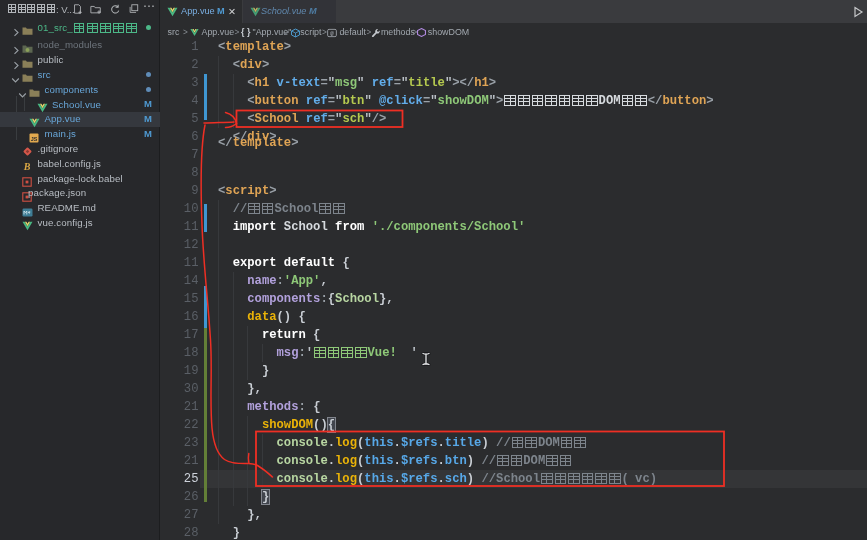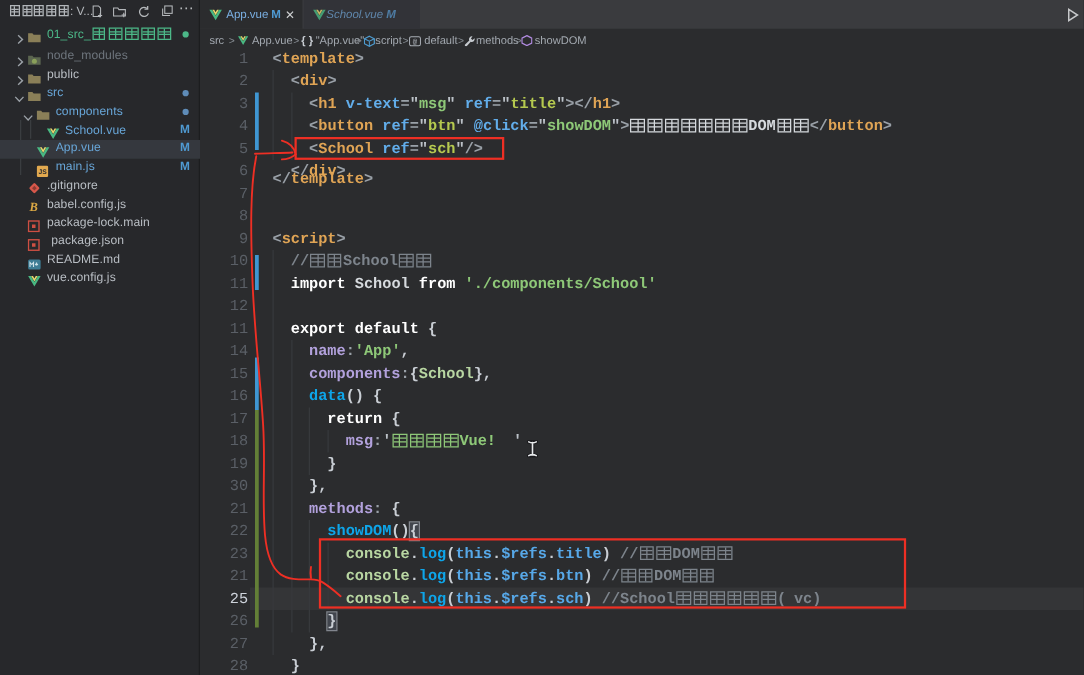--- a/index.html
+++ b/index.html
@@ -30,21 +30,21 @@
 #bc {position:absolute;left:0;top:26.5px;height:13px;color:#a2a8af;font-size:8.9px;white-space:nowrap}
 #bc .bsep {color:#878d93;font-size:8.2px} #bc svg {margin-top:1px}
 
 
 .num {position:absolute;left:0;width:38.5px;height:18px;text-align:right;color:#5a5f66;font:12.2px "Liberation Mono",monospace;line-height:18px}
 .num.act {color:#cdd2da}
 .ln {position:absolute;left:58px;height:18px;white-space:pre;font:700 12.2px "Liberation Mono",monospace;line-height:18px;color:#d6dade}
 .ln .p {color:#9aa1a8} .ln .t {color:#dfa455} .ln .a {color:#62adea}
 .ln .g {color:#8ec878} .ln .y {color:#b5c94f} .ln .q {color:#bcc2c8}
 .ln .k {color:#ffffff} .ln .b {color:#c9ced4} .ln .l {color:#b2a1dc}
-.ln .f {color:#0ea5e9} .ln .bl {color:#57a8e8} .ln .pg {color:#b8d6a2}
+.ln .f {color:#eab308} .ln .bl {color:#57a8e8} .ln .pg {color:#b8d6a2}
 .ln .c {color:#7d848c} .ln .w {color:#d6dade}
 .h {display:inline-block;width:11.6px;height:11px;border:1px solid;margin:0 1px -1.5px 1px;
      background:linear-gradient(currentColor,currentColor) 50% 0/1px 100% no-repeat,
                 linear-gradient(currentColor,currentColor) 0 30%/100% 1px no-repeat,
                 linear-gradient(currentColor,currentColor) 0 68%/100% 1px no-repeat}
 .fw {display:inline-block;width:13.6px}
 .bx {outline:1px solid #81858d;background:#41454d}
 .gbar {position:absolute;left:44px;width:3px}
 .ig {position:absolute;width:1px;background:#37393c}
 .overlay {position:absolute;left:0;top:0;pointer-events:none}
@@ -289,28 +289,28 @@
         <span class="ricon" style="left:22px"><svg class="ic" width="10" height="11" viewBox="0 0 10 11">
             <text x="5" y="9" font-size="10" font-style="italic" font-family="Liberation Serif" font-weight="bold" fill="#dba844" text-anchor="middle">B</text>
           </svg></span>
         <span class="rlab" style="left:37.5px"><span class="gry">babel.config.js</span></span>
       </div>
 <div class="trow" style="top:171.0px">
         <span class="ricon" style="left:22px"><svg class="ic" width="10" height="10" viewBox="0 0 10 10">
             <rect x="0.8" y="0.8" width="8.4" height="8.4" fill="none" stroke="#cf4f43" stroke-width="1.1"></rect>
             <rect x="3.6" y="3.6" width="2.8" height="2.8" fill="#cf4f43"></rect>
           </svg></span>
-        <span class="rlab" style="left:37.5px"><span class="gry">package-lock.main</span></span>
+        <span class="rlab" style="left:37.5px"><span class="gry">package-lock.babel</span></span>
       </div>
 <div class="trow" style="top:185.8px">
         <span class="ricon" style="left:22px"><svg class="ic" width="10" height="10" viewBox="0 0 10 10">
             <rect x="0.8" y="0.8" width="8.4" height="8.4" fill="none" stroke="#cf4f43" stroke-width="1.1"></rect>
             <rect x="3.6" y="3.6" width="2.8" height="2.8" fill="#cf4f43"></rect>
           </svg></span>
-        <span class="rlab" style="left:41px"><span class="gry">package.json</span></span>
+        <span class="rlab" style="left:28px"><span class="gry">package.json</span></span>
       </div>
 <div class="trow" style="top:200.60000000000002px">
         <span class="ricon" style="left:21.5px"><svg class="ic" width="11" height="9" viewBox="0 0 11 9">
             <rect x="0.5" y="0.5" width="10" height="8" rx="1.2" fill="#3e7d95"></rect>
             <path d="M2 6.5 V3 l1.4 1.6 L4.8 3 v3.5 M7.2 3 v2.2 m0 0 l-1.1-1 m1.1 1 l1.1-1" stroke="#cfe3ea" stroke-width="0.9" fill="none"></path>
           </svg></span>
         <span class="rlab" style="left:37.5px"><span class="gry">README.md</span></span>
       </div>
 <div class="trow" style="top:215.40000000000003px">
         <span class="ricon" style="left:22px"><svg class="ic" width="11" height="10" viewBox="0 0 11 10">

